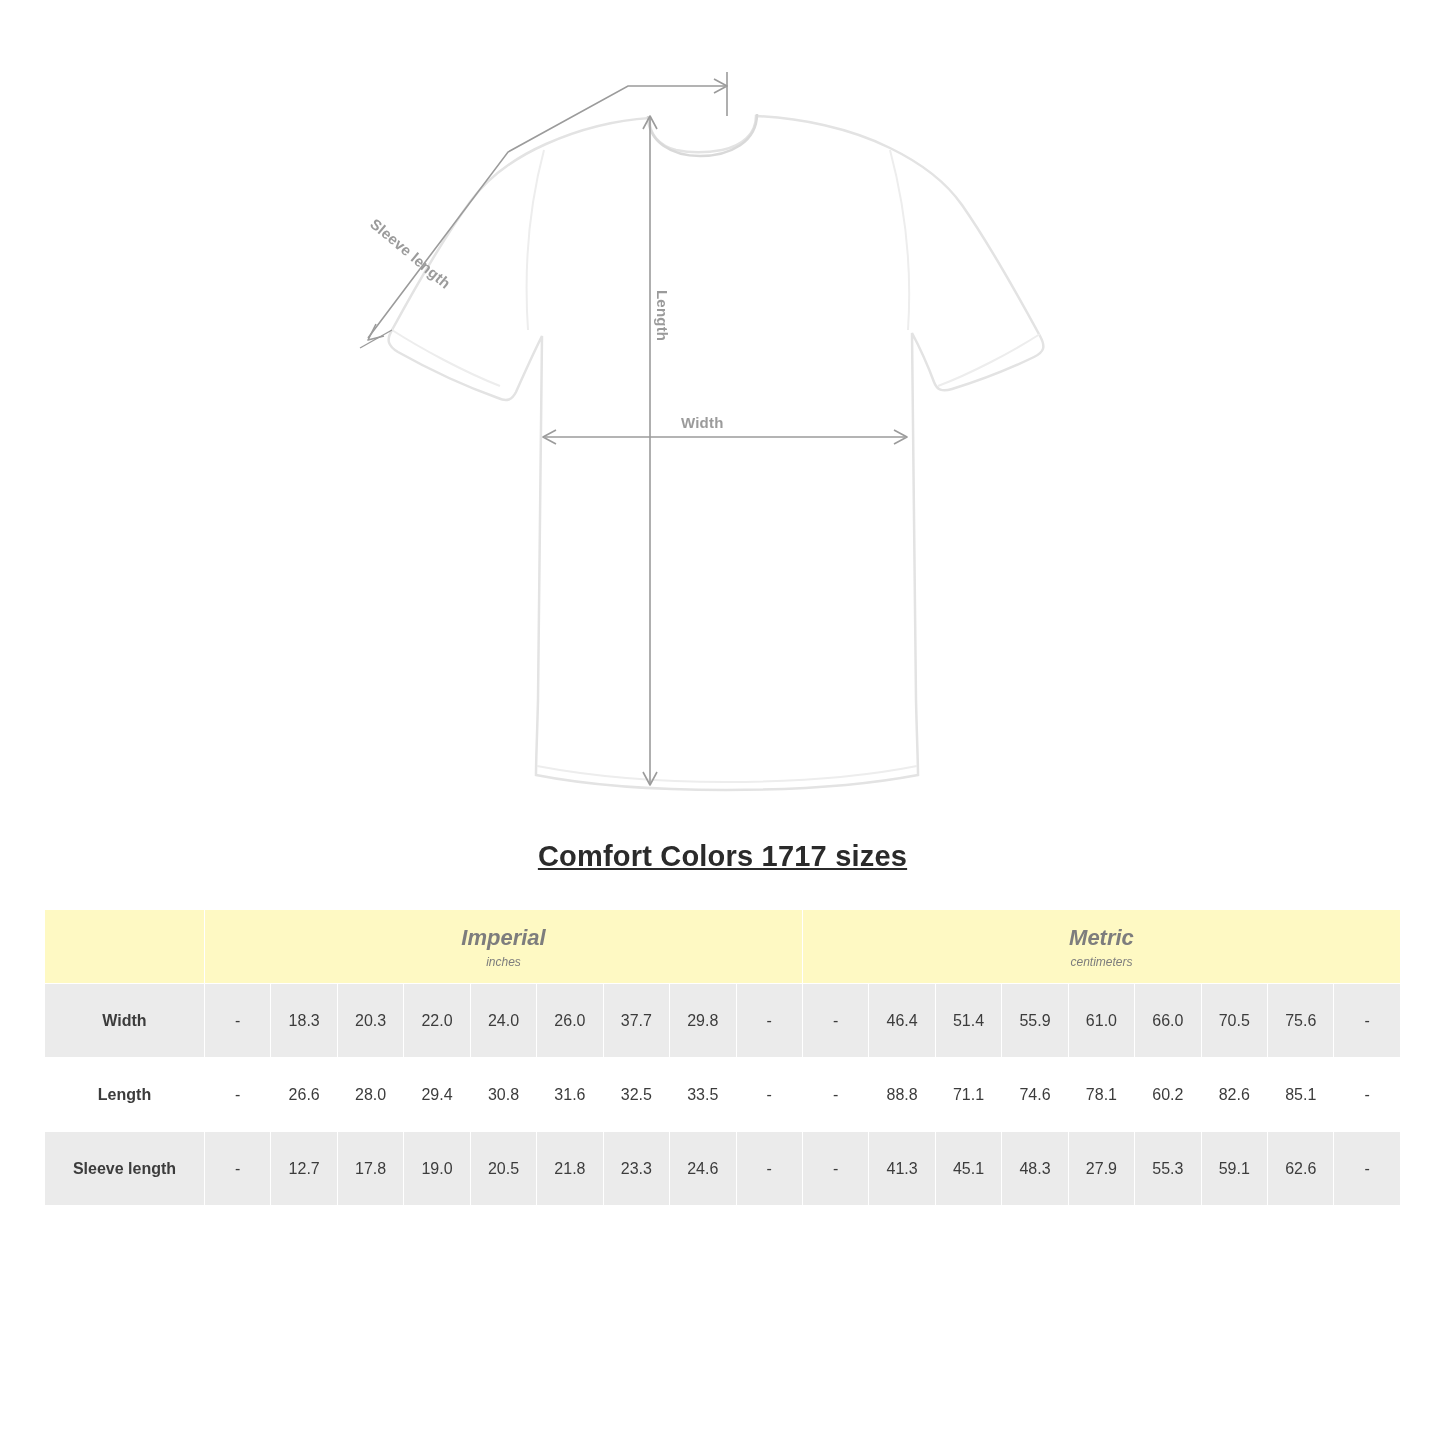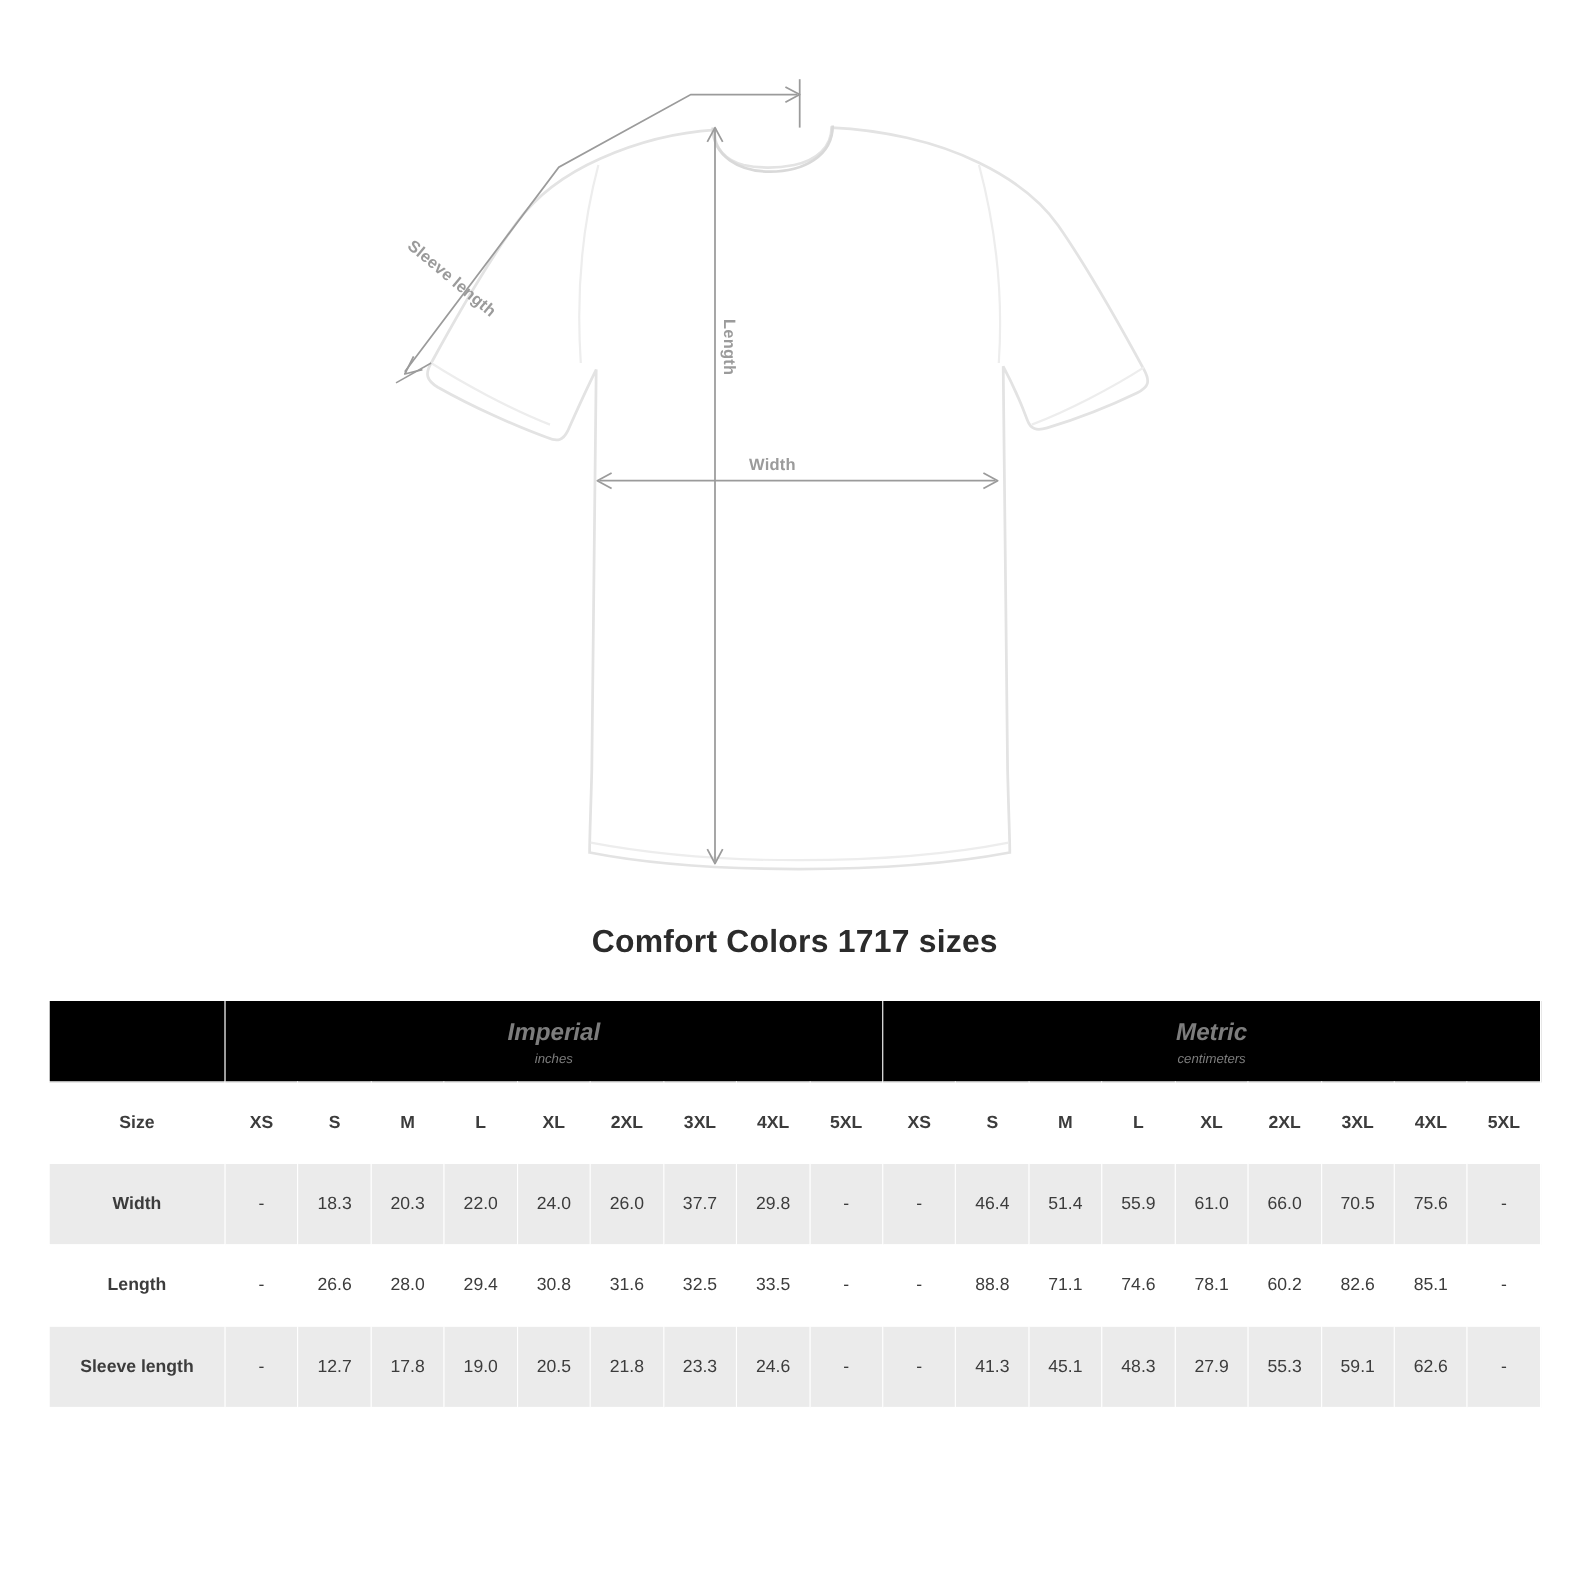--- a/index.html
+++ b/index.html
@@ -43,20 +43,21 @@
     transform-origin: left top;
   }
 
   
   .title-block { text-align: center; margin-top: 10px; }
   .chart-title {
     font-size: 29px;
     font-weight: bold;
     color: #2b2b2b;
     letter-spacing: .2px;
+    text-decoration: underline;
   }
   .chart-note {
     margin-top: 14px;
     font-size: 16.5px;
     font-style: italic;
     color: #555;
   }
 
   
   .table-wrap {
@@ -71,21 +72,21 @@
   table.size-table td, table.size-table th {
     border: 1px solid #ffffff;
     text-align: center;
     vertical-align: middle;
     font-size: 16px;
     color: #3c3c3c;
     padding: 0;
     height: 74px;
   }
   .unit-header td {
-    background: #000000;
+    background: #fef9c3;
     height: 112px;
   }
   .unit-name {
     font-size: 22px;
     font-weight: bold;
     font-style: italic;
     color: #7d7d7d;
     line-height: 1.25;
   }
   .unit-sub {
@@ -196,41 +197,20 @@
           <td colspan="9">
             <div class="unit-name">Imperial</div>
             <div class="unit-sub">inches</div>
           </td>
           <td colspan="9">
             <div class="unit-name">Metric</div>
             <div class="unit-sub">centimeters</div>
           </td>
         </tr>
 
-        <tr class="size-header plain">
-          <td class="row-label">Size</td>
-          <td>XS</td>
-          <td>S</td>
-          <td>M</td>
-          <td>L</td>
-          <td>XL</td>
-          <td>2XL</td>
-          <td>3XL</td>
-          <td>4XL</td>
-          <td>5XL</td>
-          <td>XS</td>
-          <td>S</td>
-          <td>M</td>
-          <td>L</td>
-          <td>XL</td>
-          <td>2XL</td>
-          <td>3XL</td>
-          <td>4XL</td>
-          <td>5XL</td>
-        </tr>
 
         <tr class="band">
           <td class="row-label">Width</td>
           <td>-</td>
           <td>18.3</td>
           <td>20.3</td>
           <td>22.0</td>
           <td>24.0</td>
           <td>26.0</td>
           <td>37.7</td>

